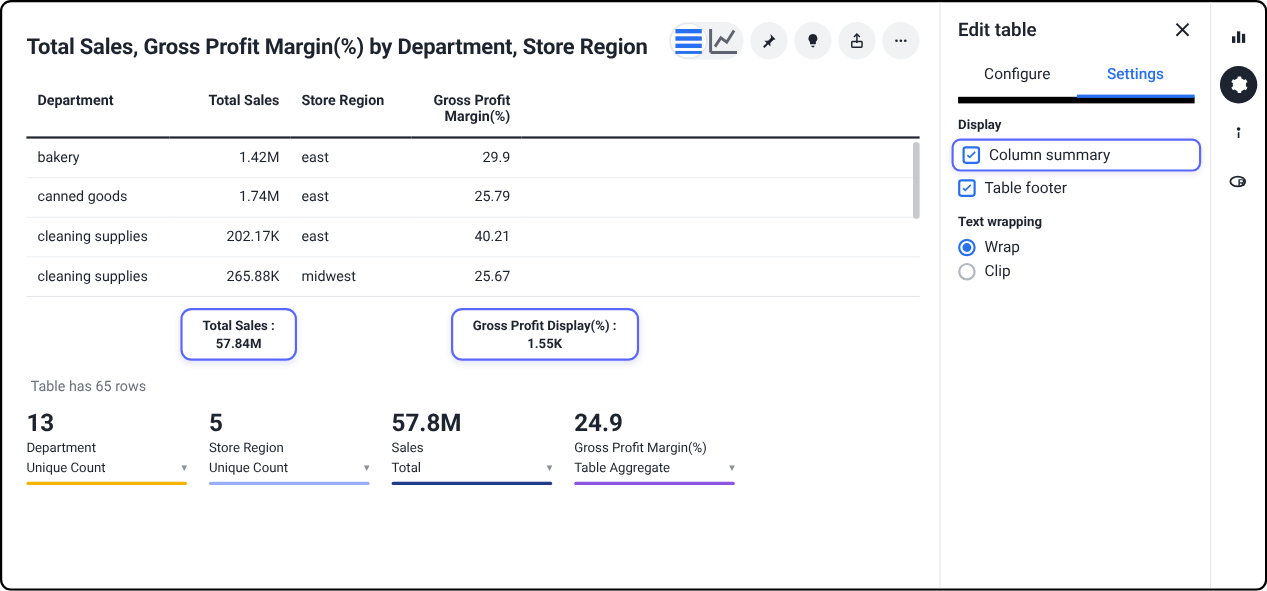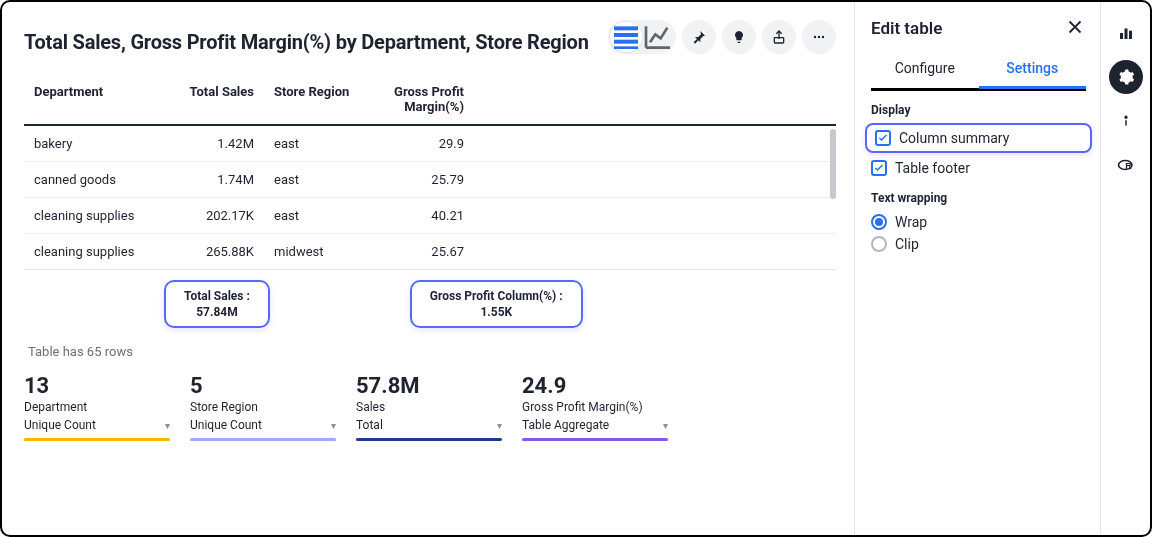--- a/index.html
+++ b/index.html
@@ -187,21 +187,21 @@
   }
   .side-title { font-size: 17px; font-weight: 600; }
   .closebtn {
     width: 22px; height: 22px;
     display: flex; align-items: center; justify-content: center;
     color: #1d232f;
     cursor: pointer;
   }
   .tabs {
     display: flex;
-    border-bottom: 3px solid #000000;
+    border-bottom: 6px solid #000000;
     margin-bottom: 12px;
   }
   .tab {
     flex: 1;
     text-align: center;
     font-size: 14px;
     padding: 4px 0 10px 0;
     color: #1d232f;
     cursor: pointer;
   }
@@ -376,21 +376,21 @@
     </div>
 
     <div class="callouts">
       <div class="callout-spacer1"></div>
       <div class="callout">
         <div>Total Sales :</div>
         <div>57.84M</div>
       </div>
       <div class="callout-spacer2"></div>
       <div class="callout">
-        <div>Gross Profit Column(%) :</div>
+        <div>Gross Profit Display(%) :</div>
         <div>1.55K</div>
       </div>
     </div>
 
     <div class="rowcount">Table has 65 rows</div>
 
     <div class="summary" id="summary">
         <div class="sumcard">
           <div class="sumval">13</div>
           <div class="sumlabel">Department</div>

